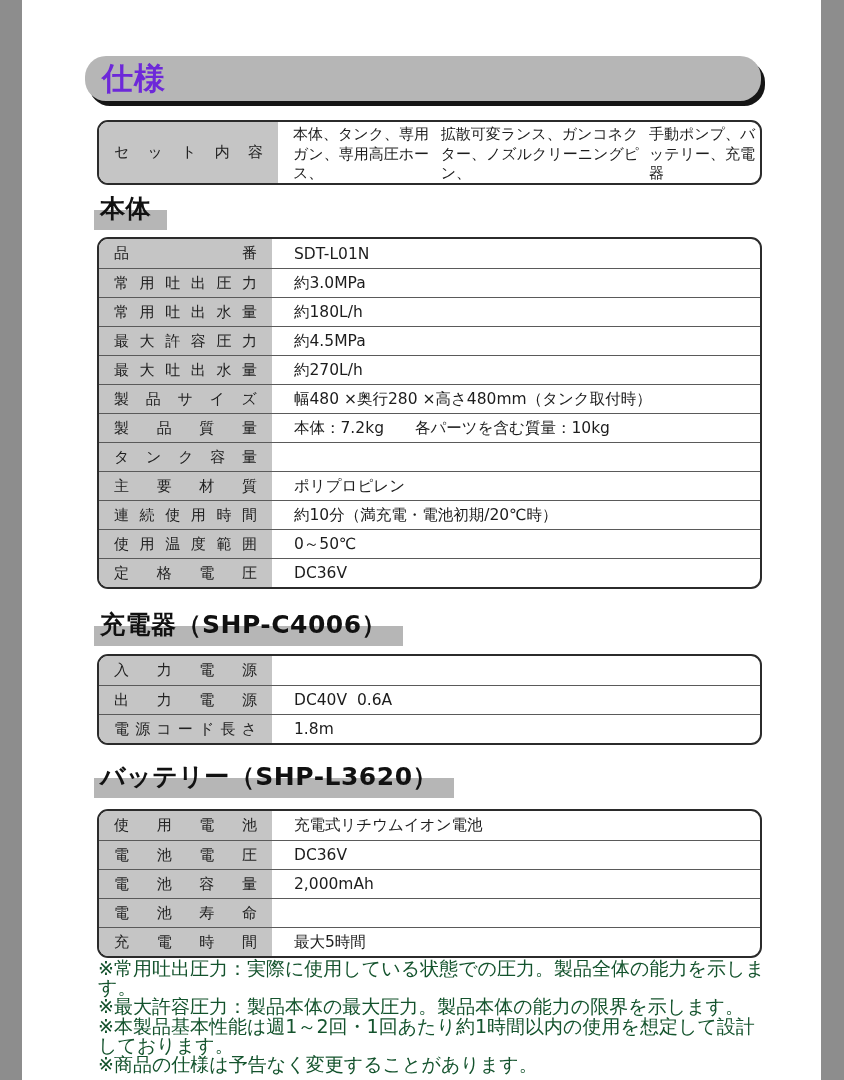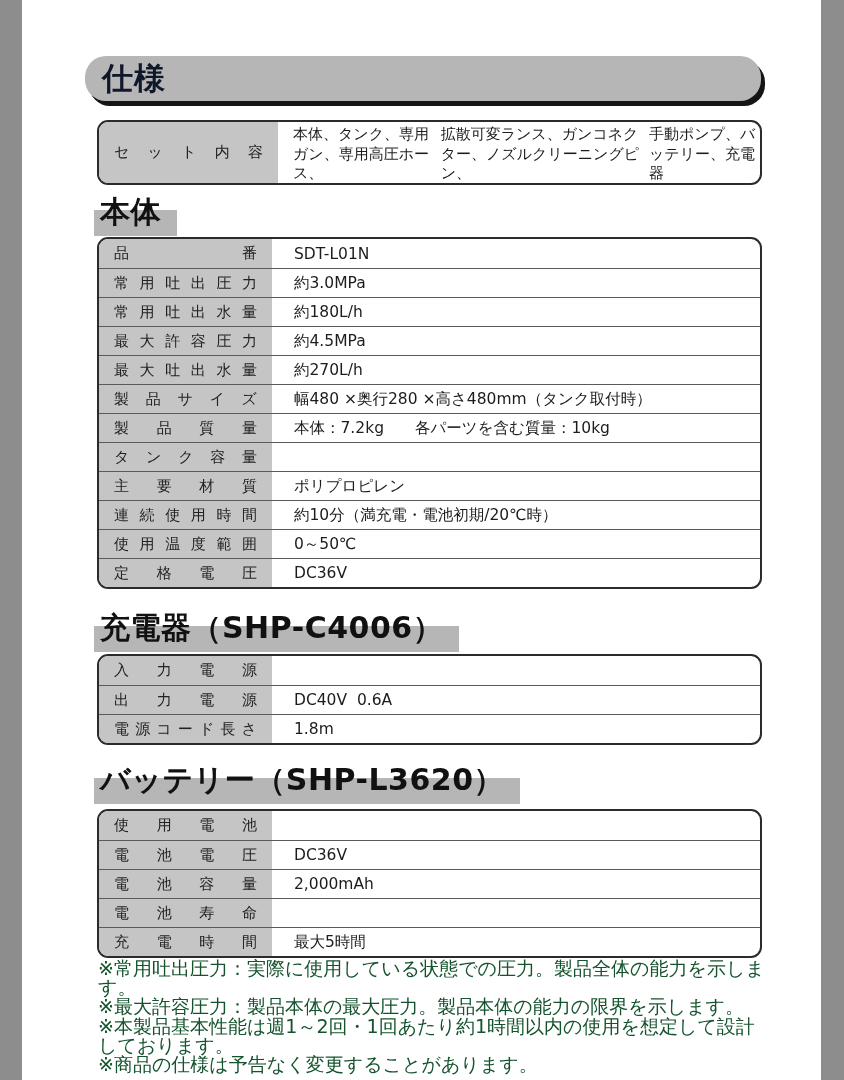--- a/index.html
+++ b/index.html
@@ -21,27 +21,27 @@
   .edge-l{left:0;width:22px;}
   .edge-r{right:0;width:23px;}
 
   
   .header-bar{
     position:absolute;left:85px;top:56px;width:676px;height:45px;
     background:var(--bar-gray);border-radius:21px;
     box-shadow:4px 5px 0 #151515;
   }
   .header-title{
-    display:block;font-size:31px;font-weight:bold;color:#0f172a;
+    display:block;font-size:31px;font-weight:bold;color:#6d28d9;
     line-height:44px;padding-left:17px;letter-spacing:1px;
   }
 
   
   .section-title{
-    position:absolute;left:100px;font-size:30px;font-weight:bold;
+    position:absolute;left:100px;font-size:25px;font-weight:bold;
     line-height:1.05;color:#111;white-space:nowrap;
   }
   .section-title .t{position:relative;z-index:1;letter-spacing:0.5px;}
   .section-title .hl{
     position:absolute;left:-6px;right:-16px;top:14px;bottom:-8px;
     background:var(--highlight-gray);z-index:0;
   }
 
   
   .tbl{
@@ -314,20 +314,21 @@
 <div class="tbl spec" id="tbl-battery">
   <div class="row">
     <div class="lbl">
         <span class="justify">
           <span>使</span>
           <span>用</span>
           <span>電</span>
           <span>池</span>
         </span>
       </div>
+    <div class="val">充電式リチウムイオン電池</div>
   </div>
   <div class="row">
     <div class="lbl">
         <span class="justify">
           <span>電</span>
           <span>池</span>
           <span>電</span>
           <span>圧</span>
         </span>
       </div>

